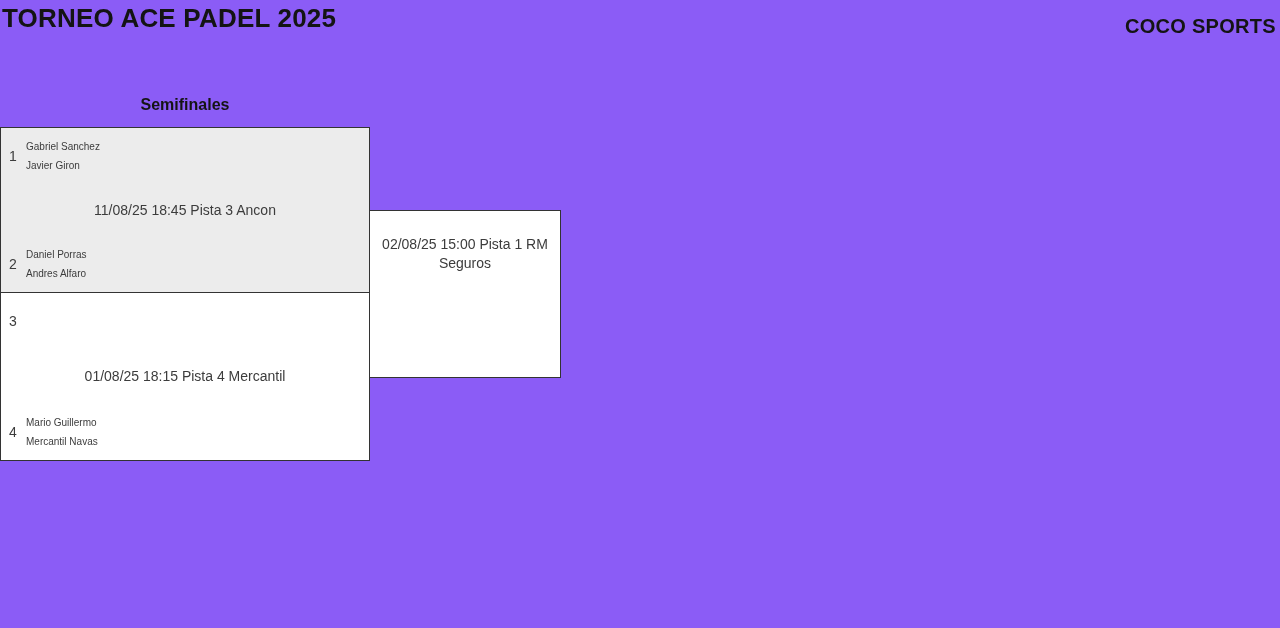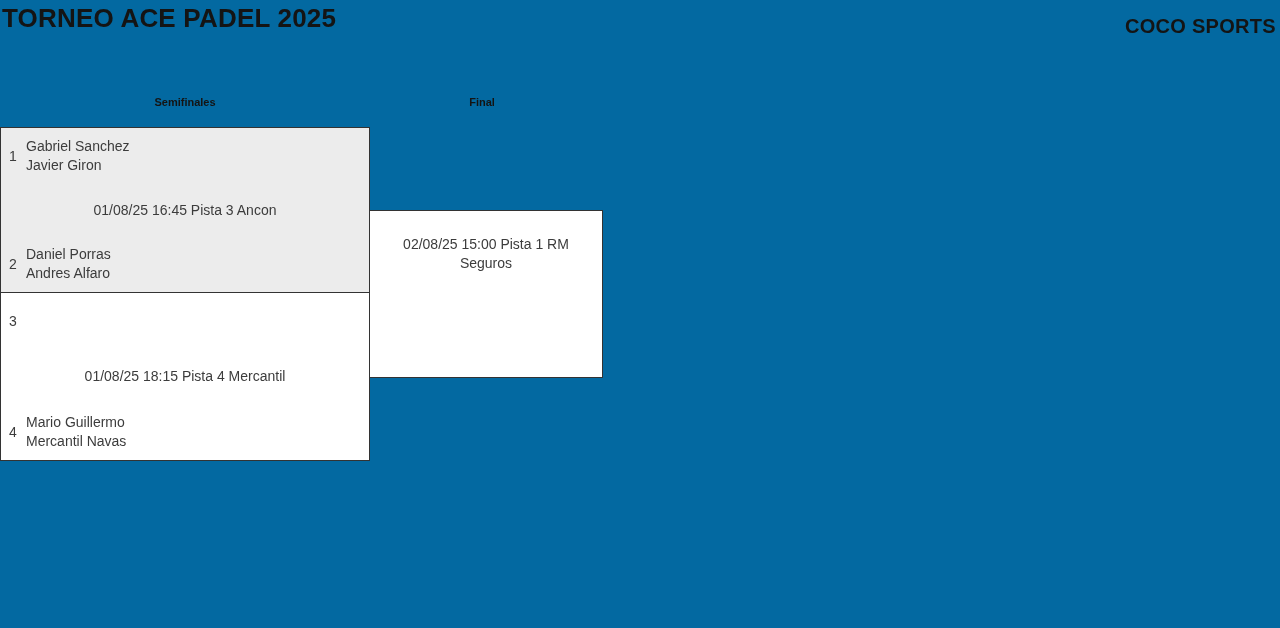--- a/index.html
+++ b/index.html
@@ -5,21 +5,21 @@
   * { margin: 0; padding: 0; box-sizing: border-box; }
   html, body { background: #ffffff; }
   body {
     font-family: "Liberation Sans", "DejaVu Sans", sans-serif;
     color: #111111;
   }
   .page {
     position: relative;
     width: 1280px;
     height: 628px;
-    background: #0369a1;
+    background: #8b5cf6;
     overflow: hidden;
   }
 
   
   .title-block {
     position: absolute;
     left: 2px;
     top: 2px;
   }
   .title-line {
@@ -38,21 +38,21 @@
     font-weight: 700;
     color: #141414;
     letter-spacing: 0.3px;
     white-space: nowrap;
   }
 
   
   .round-header {
     position: absolute;
     top: 96px;
-    font-size: 11px;
+    font-size: 16px;
     font-weight: 600;
     color: #141414;
     text-align: center;
   }
   .round-header.semis { left: 0; width: 370px; }
   .round-header.final { left: 369px; width: 226px; }
 
   
   .match-box {
     position: absolute;
@@ -62,38 +62,38 @@
     flex-direction: column;
     justify-content: space-between;
     padding: 9px 0;
   }
   .match-box.highlighted { background: #ececec; }
   .match-box.sf1 { left: 0; top: 127px; width: 370px; height: 166px; }
   .match-box.sf2 { left: 0; top: 292px; width: 370px; height: 169px; }
   .match-box.final-box {
     left: 369px;
     top: 210px;
-    width: 234px;
+    width: 192px;
     height: 168px;
     justify-content: flex-start;
     padding: 24px 8px 9px 8px;
   }
 
   .team-row {
     display: flex;
     align-items: center;
     padding-left: 8px;
   }
   .seed {
     width: 17px;
     flex-shrink: 0;
     font-size: 14px;
     color: #3c3c3c;
   }
-  .team-names { font-size: 14px; color: #3c3c3c; }
+  .team-names { font-size: 10px; color: #3c3c3c; }
   .team-name { min-height: 19px; line-height: 19px; white-space: nowrap; }
 
   .match-info {
     width: 100%;
     text-align: center;
     font-size: 14px;
     line-height: 19px;
     color: #3c3c3c;
   }
   .final-box .match-info {
@@ -105,31 +105,30 @@
 <body>
 
 <div class="page">
 
   <div class="title-block">
     <div class="title-line">TORNEO ACE PADEL 2025</div>
   </div>
   <div class="brand">COCO SPORTS</div>
 
   <div class="round-header semis">Semifinales</div>
-  <div class="round-header final">Final</div>
 
   <div class="match-box sf1 highlighted">
     <div class="team-row">
       <span class="seed">1</span>
       <span class="team-names">
         <span class="team-name" style="display:block">Gabriel Sanchez</span>
         <span class="team-name" style="display:block">Javier Giron</span>
       </span>
     </div>
-    <div class="match-info">01/08/25 16:45 Pista 3 Ancon</div>
+    <div class="match-info">11/08/25 18:45 Pista 3 Ancon</div>
     <div class="team-row">
       <span class="seed">2</span>
       <span class="team-names">
         <span class="team-name" style="display:block">Daniel Porras</span>
         <span class="team-name" style="display:block">Andres Alfaro</span>
       </span>
     </div>
   </div>
 
   <div class="match-box sf2">

